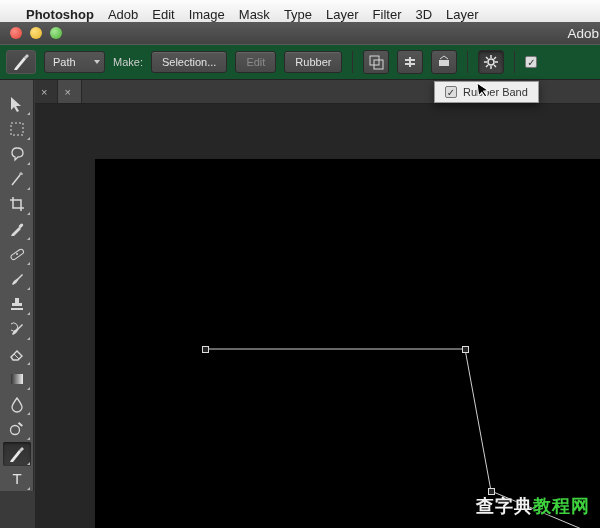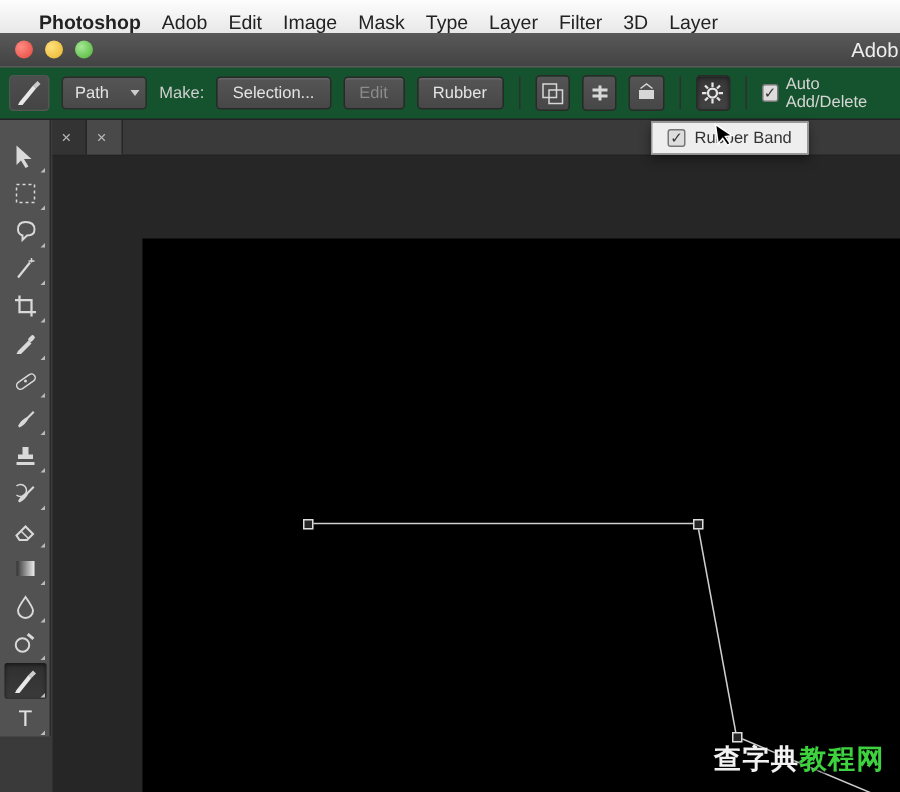--- a/index.html
+++ b/index.html
@@ -126,21 +126,20 @@
           <line x1="3" y1="3" x2="5" y2="5"></line>
           <line x1="11" y1="11" x2="13" y2="13"></line>
           <line x1="3" y1="13" x2="5" y2="11"></line>
           <line x1="11" y1="5" x2="13" y2="3"></line>
         </g>
       </svg>
   </div>
   <div class="sep"></div>
   <div class="autoadd">
     <div class="chk">✓</div>
-    <span>Auto Add/Delete</span>
   </div>
 
   <div class="popup">
     <div class="chk">✓</div>
     <span>Rubber Band</span>
   </div>
   <svg class="cursor" width="14" height="18">
       <path d="M1 1 L1 14 L4.5 11 L7 16 L9 15 L6.5 10 L11 10 Z" fill="#000" stroke="#fff" stroke-width="1"></path>
     </svg>
 </div>

